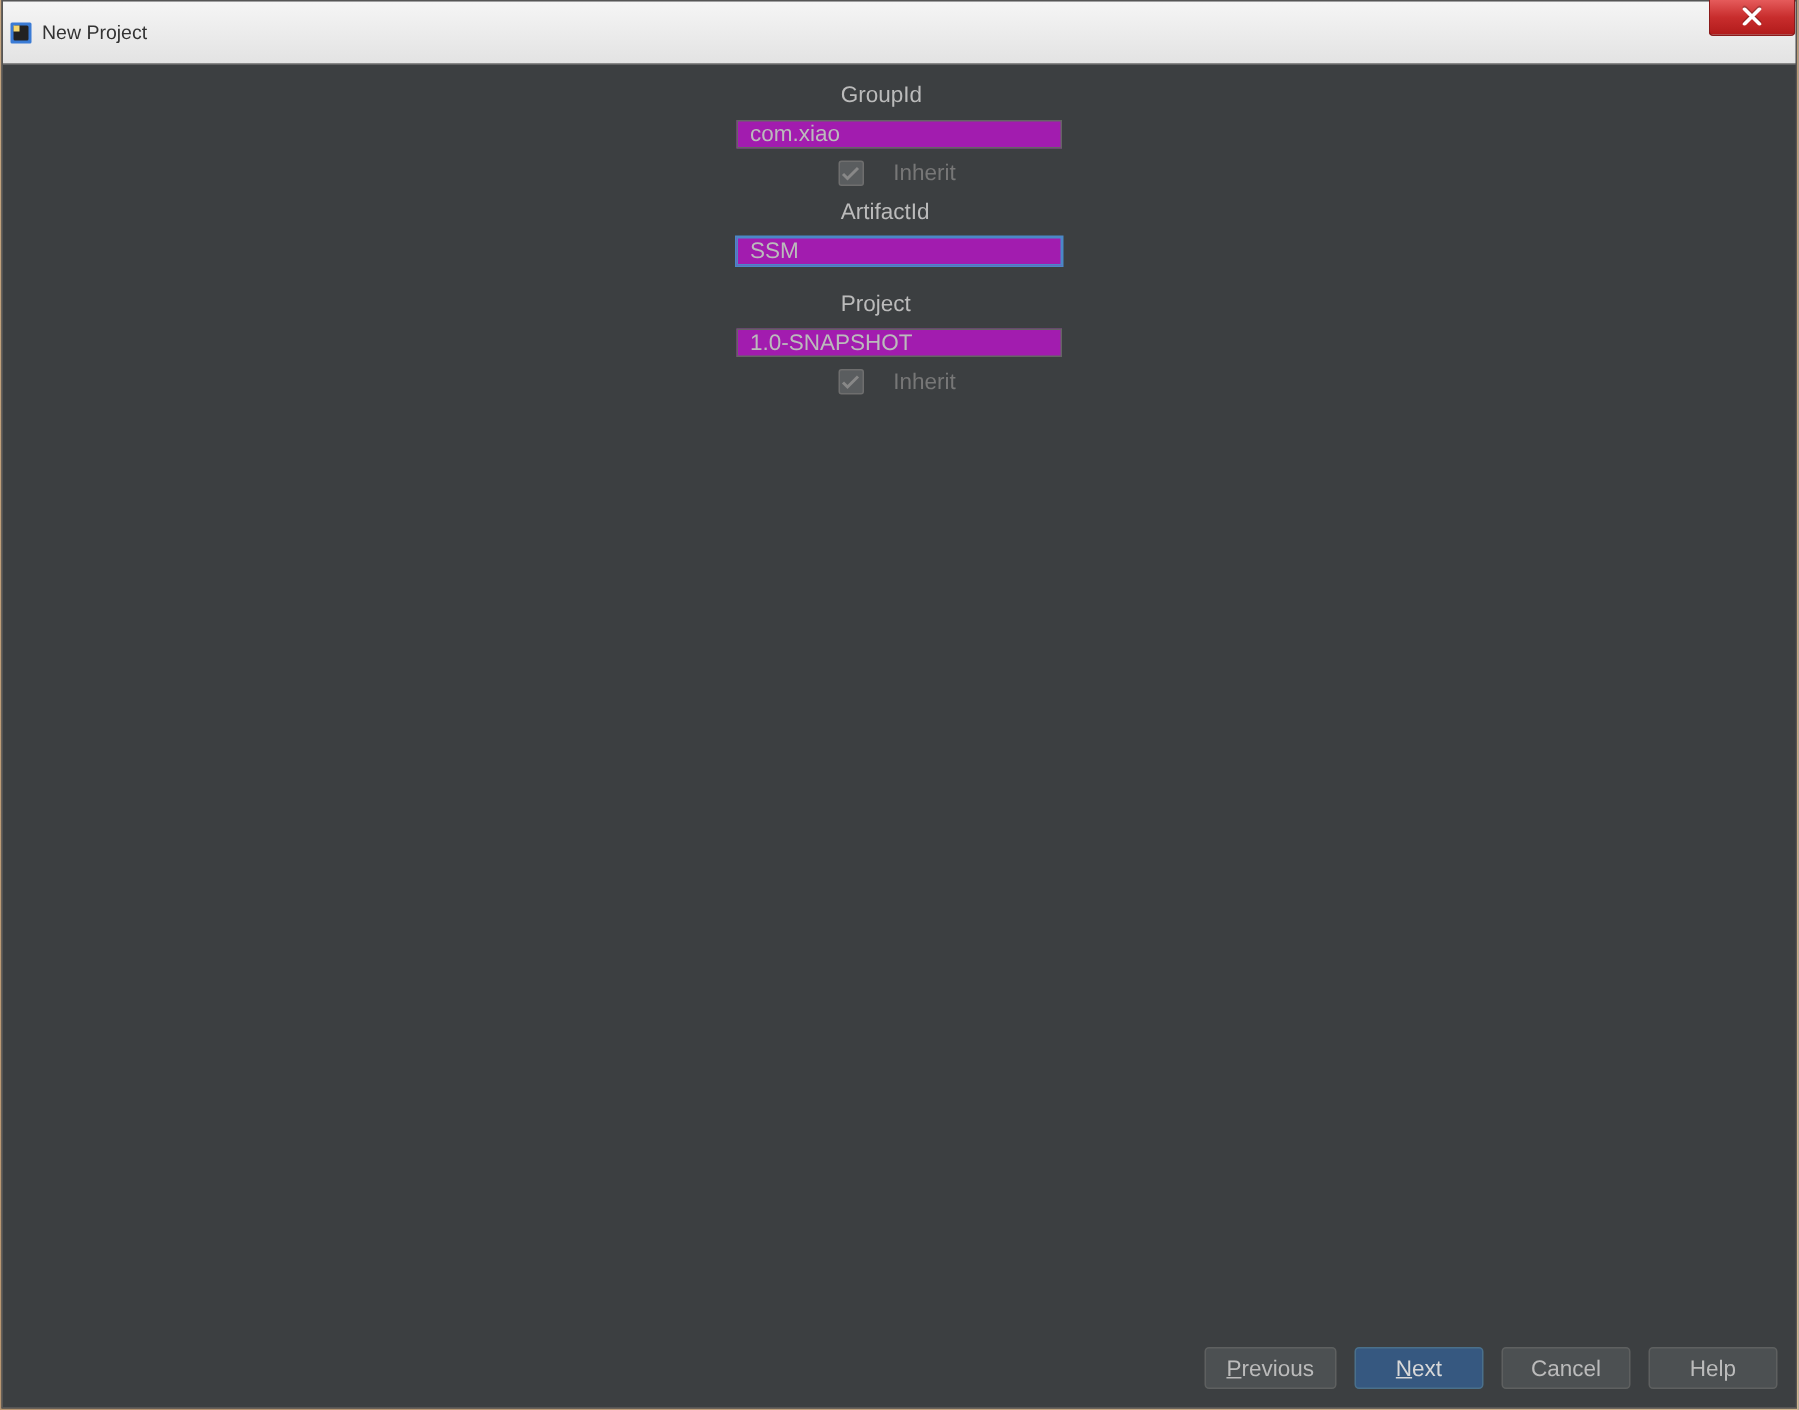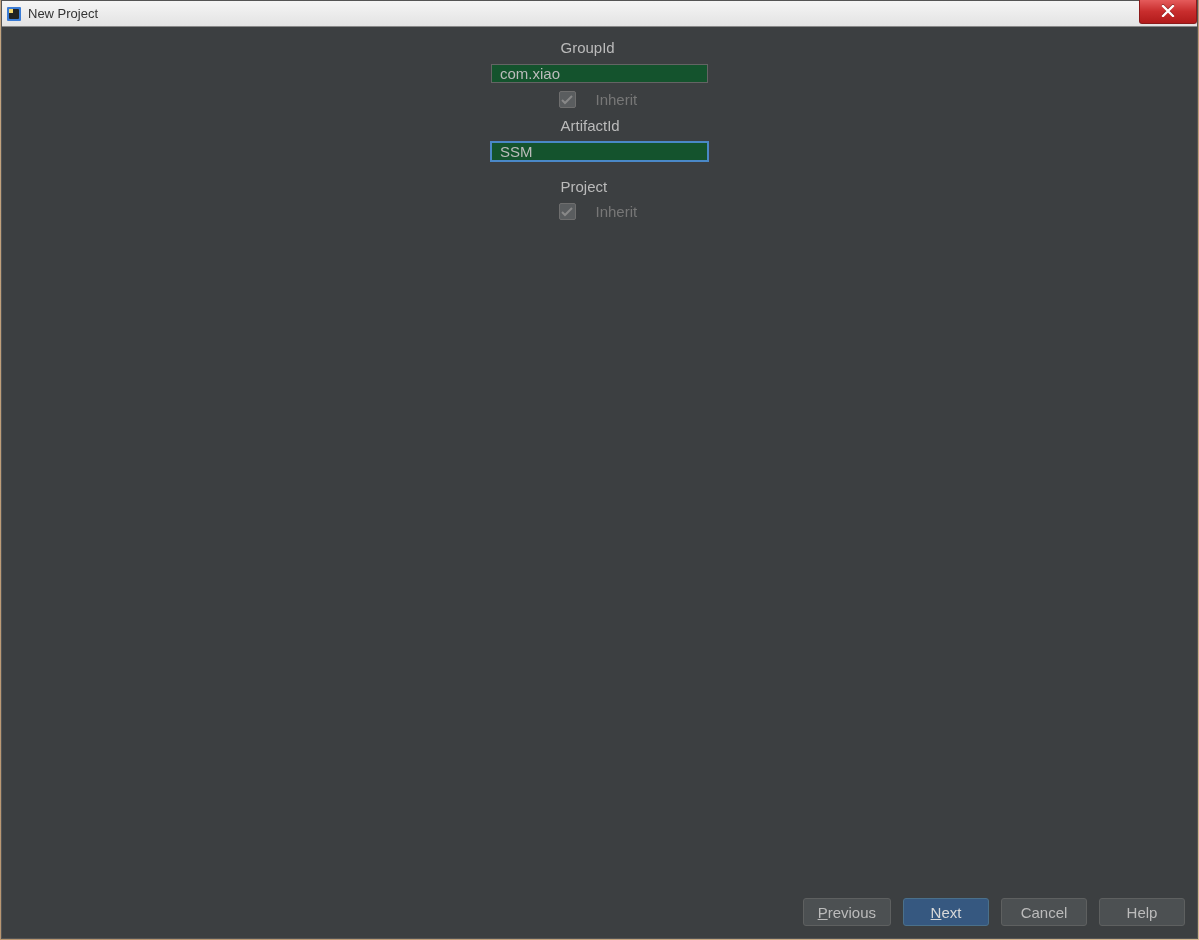--- a/index.html
+++ b/index.html
@@ -24,21 +24,21 @@
       left: 1px;
       right: 1px;
       bottom: 1px;
       background: #3c3f41;
       border: 1px solid #555;
       display: flex;
       flex-direction: column;
     }
 
     .titlebar {
-      height: 26px;
+      height: 42px;
       background: linear-gradient(to bottom, #f5f5f5 0%, #e3e3e3 100%);
       border-bottom: 1px solid #888;
       display: flex;
       align-items: center;
       padding: 0 4px;
       position: relative;
     }
 
     .titlebar-icon {
       width: 16px;
@@ -98,21 +98,21 @@
     .label {
       width: 78px;
       color: #bbbbbb;
       font-size: 15px;
       flex-shrink: 0;
     }
 
     .text-input {
       flex: 1;
       height: 28px;
-      background: #14532d;
+      background: #a21caf;
       border: 1px solid #646464;
       color: #bbbbbb;
       padding: 0 8px;
       font-size: 15px;
       font-family: inherit;
       outline: none;
     }
 
     .text-input.focused {
       border: 1px solid #4a88c7;
@@ -233,20 +233,21 @@
     </div>
 
     <div class="form-row">
       <span class="label">ArtifactId</span>
       <input type="text" class="text-input focused" value="SSM" style="">
       <div class="inherit-spacer"></div>
     </div>
 
     <div class="form-row">
       <span class="label">Project</span>
+      <input type="text" class="text-input" value="1.0-SNAPSHOT" style="">
       <div class="inherit-group">
         <span class="checkbox">
           <span>
             <svg width="12" height="10" viewBox="0 0 12 10">
               <path d="M1 5 L4 8 L11 1" stroke="#888" stroke-width="2" fill="none"></path>
             </svg>
           </span>
         </span>
         <span class="inherit-label">Inherit</span>
       </div>

